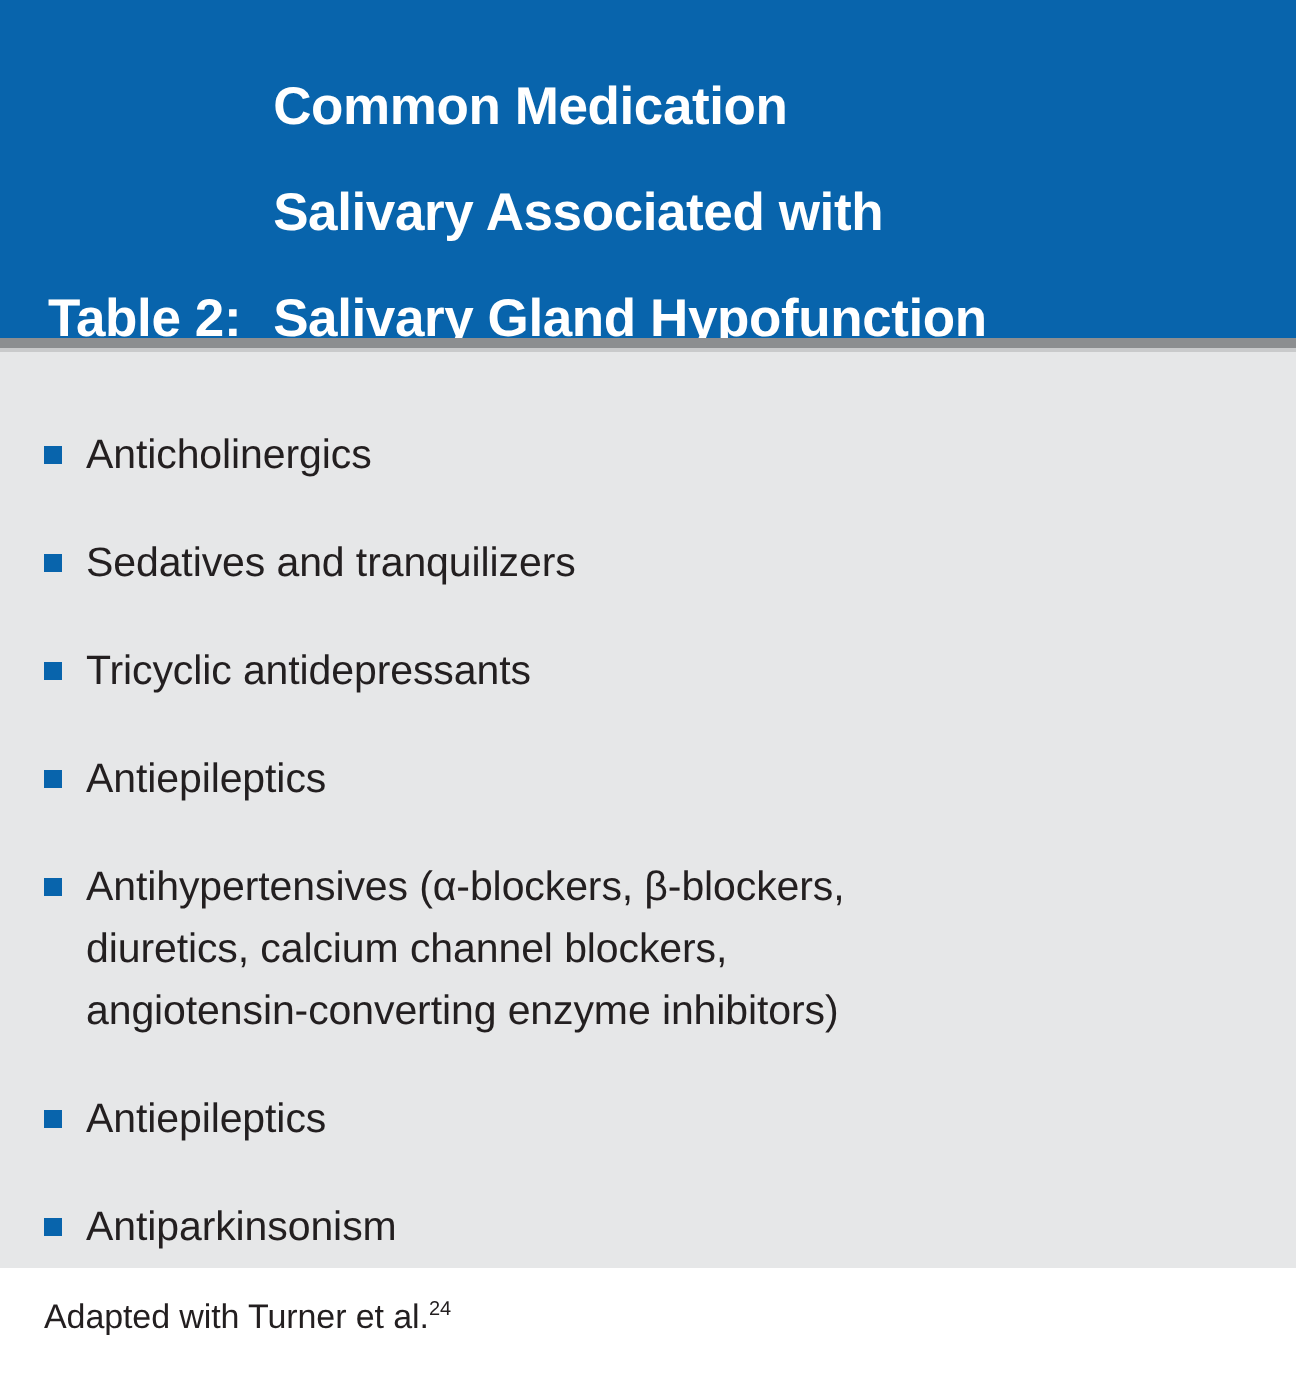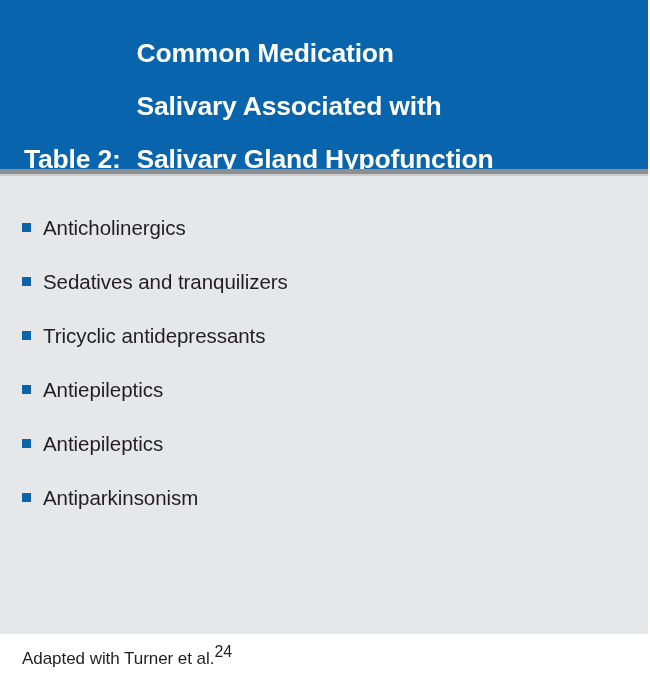--- a/index.html
+++ b/index.html
@@ -132,21 +132,21 @@
     padding: 14px 0 0 22px;
   }
 
   .footnote {
     color: #231f20;
     font-size: 17px;
     line-height: 22px;
     letter-spacing: -0.05px;
   }
   .footnote sup {
-    font-size: 16px;
+    font-size: 10px;
     vertical-align: super;
     line-height: 0;
   }
 </style>
 </head>
 <body>
 
 <div class="table-figure">
 
   <div class="table-header">
@@ -187,20 +187,28 @@
         </span>
       </li>
 
       <li class="bullet-item">
         <span class="bullet-marker"></span>
         <span class="bullet-text">
           <span class="bline">Antiepileptics</span>
         </span>
       </li>
 
+      <li class="bullet-item">
+        <span class="bullet-marker"></span>
+        <span class="bullet-text">
+          <span class="bline">Antihypertensives (α-blockers, β-blockers,</span>
+          <span class="bline">diuretics, calcium channel blockers,</span>
+          <span class="bline">angiotensin-converting enzyme inhibitors)</span>
+        </span>
+      </li>
 
 
       <li class="bullet-item">
         <span class="bullet-marker"></span>
         <span class="bullet-text">
           <span class="bline">Antiepileptics</span>
         </span>
       </li>
 
       <li class="bullet-item">

